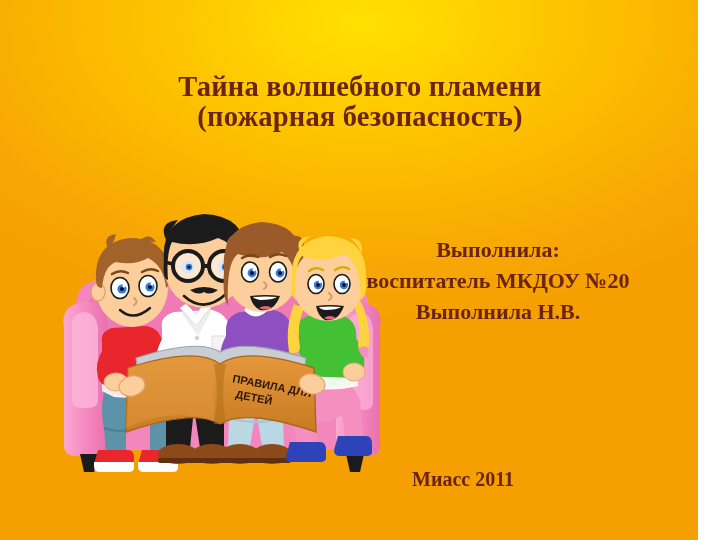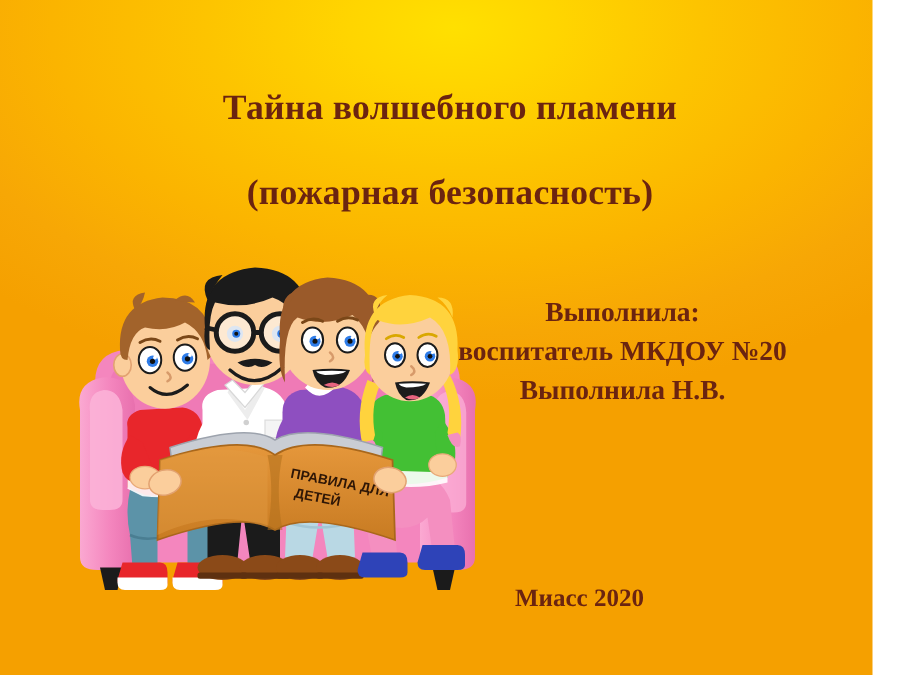--- a/index.html
+++ b/index.html
@@ -31,21 +31,20 @@
     top: 72px;
     width: 720px;
     text-align: center;
     color: #6B2410;
     font-weight: bold;
     font-size: 28.5px;
     line-height: 1.05;
     letter-spacing: 0.2px;
   }
   .title-line2 {
-    margin-top: 38px;
   }
 
   .author-block {
     position: absolute;
     right: 30px;
     top: 234px;
     width: 340px;
     text-align: center;
     color: #6B2410;
     font-weight: bold;
@@ -81,21 +80,21 @@
     <div>Тайна волшебного пламени</div>
     <div class="title-line2">(пожарная безопасность)</div>
   </div>
 
   <div class="author-block">
     <div>Выполнила:</div>
     <div>воспитатель МКДОУ №20</div>
     <div>Выполнила Н.В.</div>
   </div>
 
-  <div class="place-block">Миасс 2020</div>
+  <div class="place-block">Миасс 2011</div>
 
   <div id="art">
     <svg viewBox="0 0 336 306" xmlns="http://www.w3.org/2000/svg">
       <defs>
         <linearGradient id="sofaArmG" x1="0" y1="0" x2="1" y2="0">
           <stop offset="0%" stop-color="#FBA9D2"></stop>
           <stop offset="55%" stop-color="#F486BE"></stop>
           <stop offset="100%" stop-color="#E870AE"></stop>
         </linearGradient>
         <linearGradient id="bookG" x1="0" y1="0" x2="0" y2="1">

